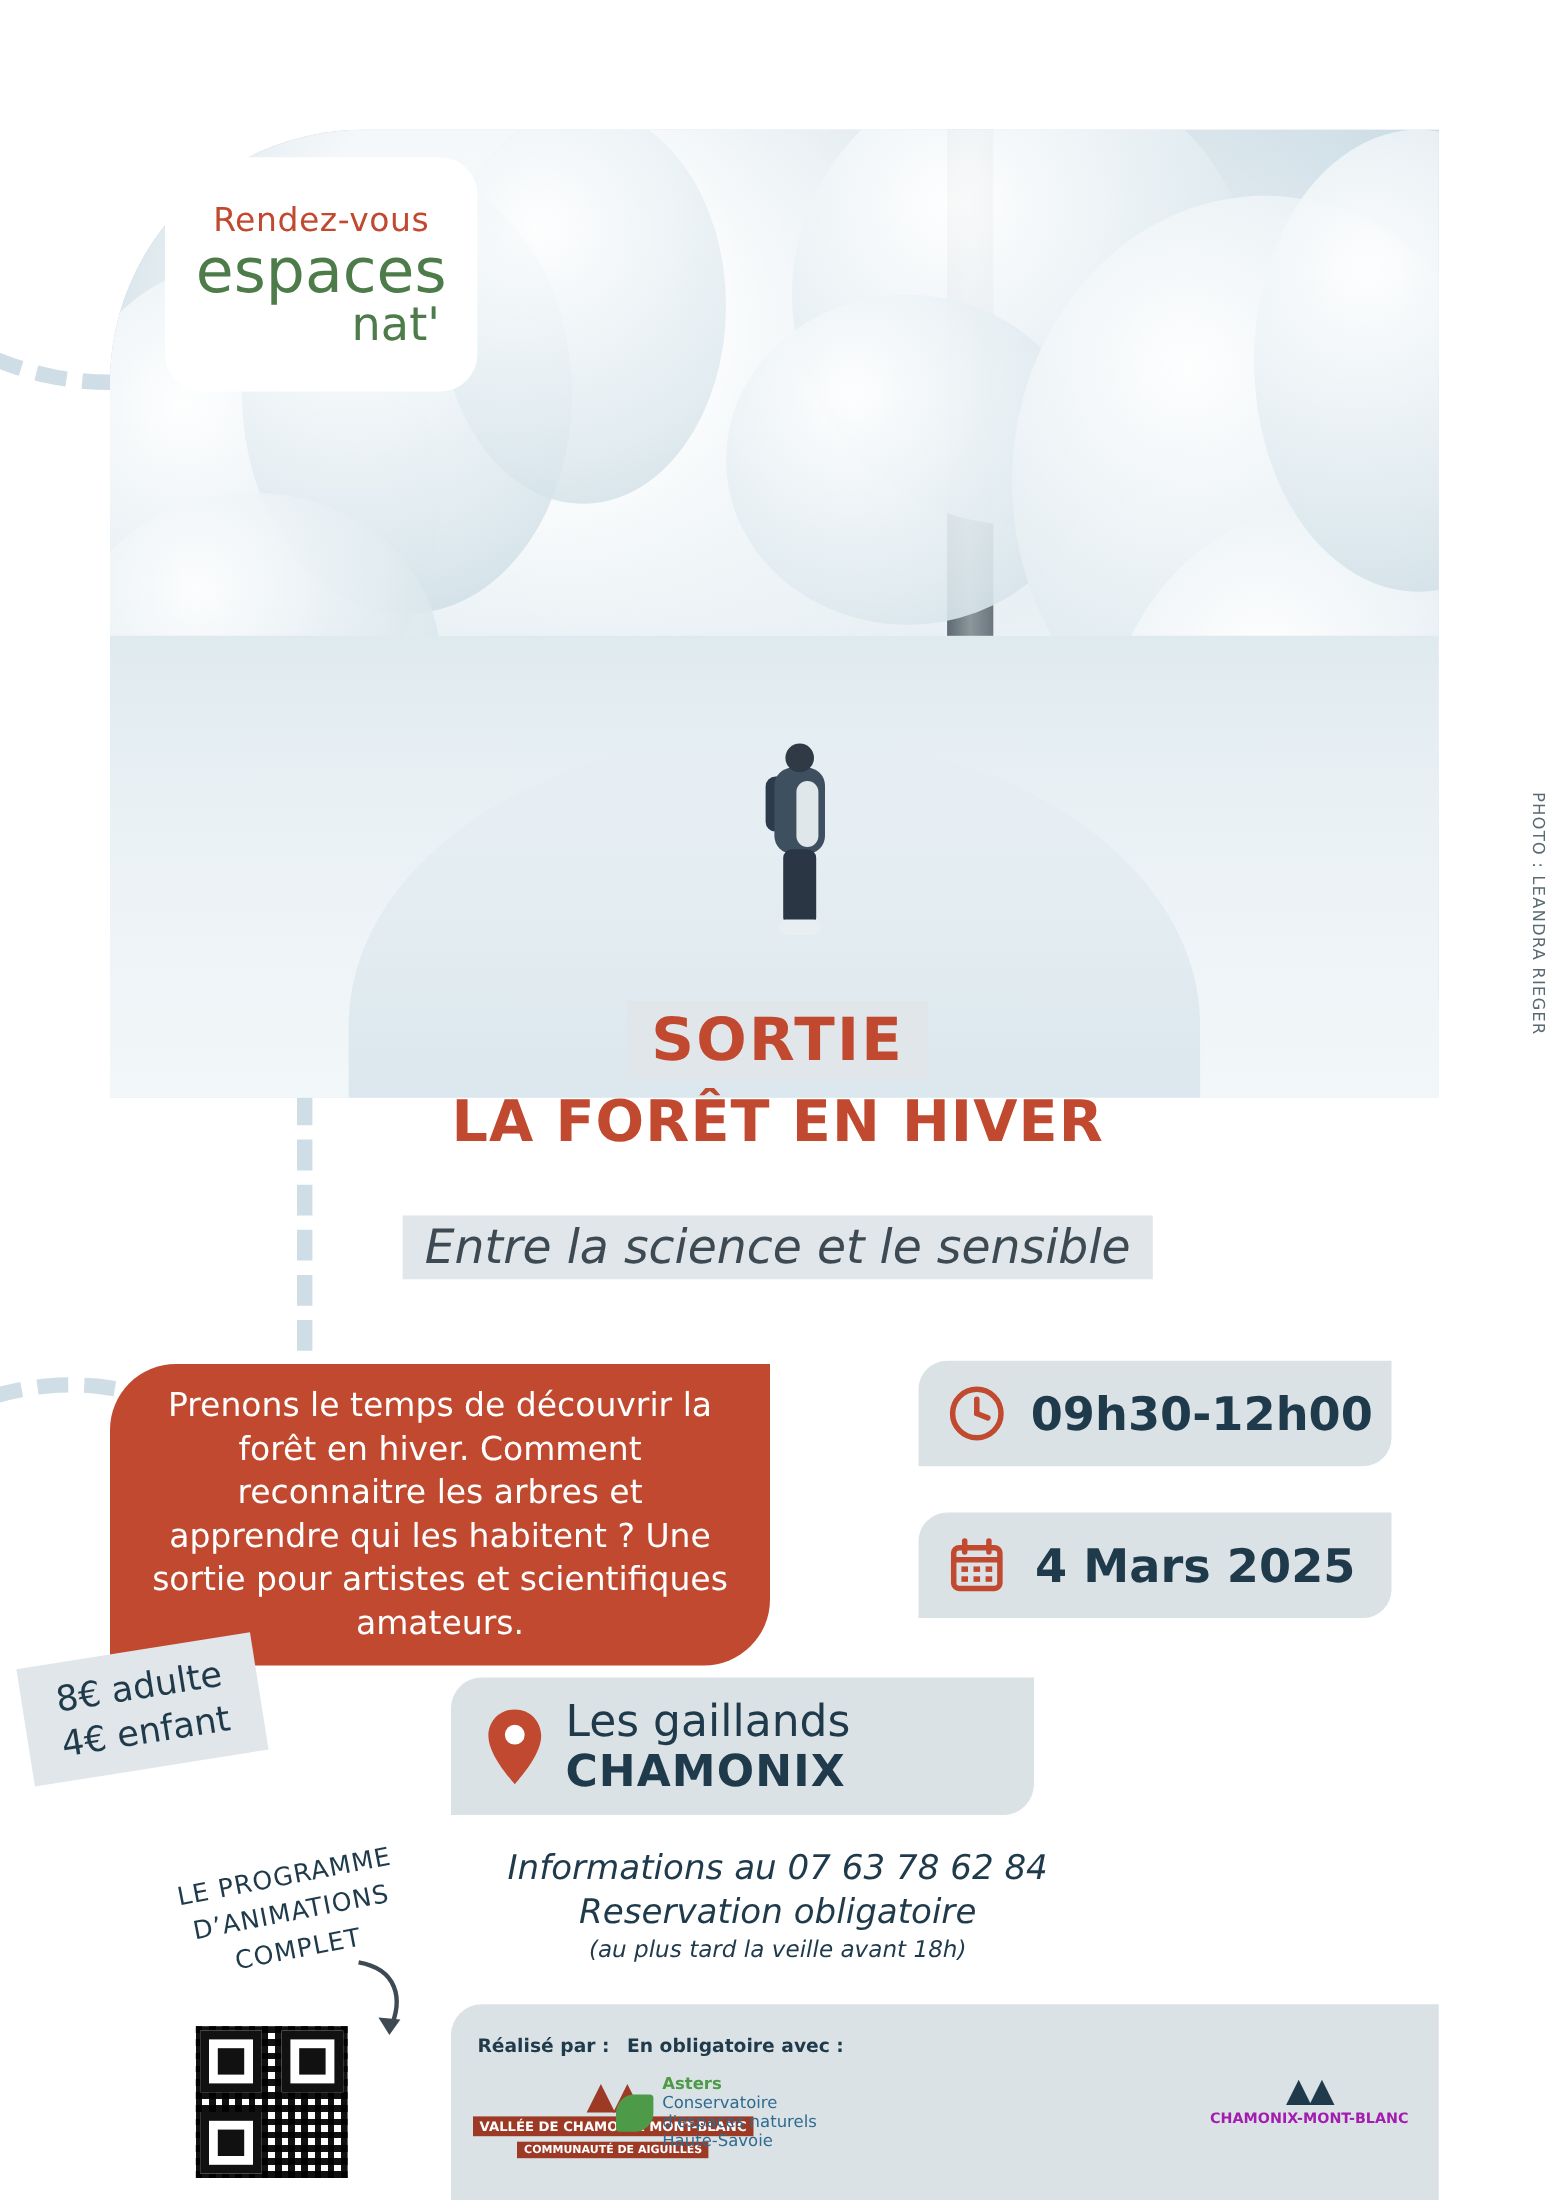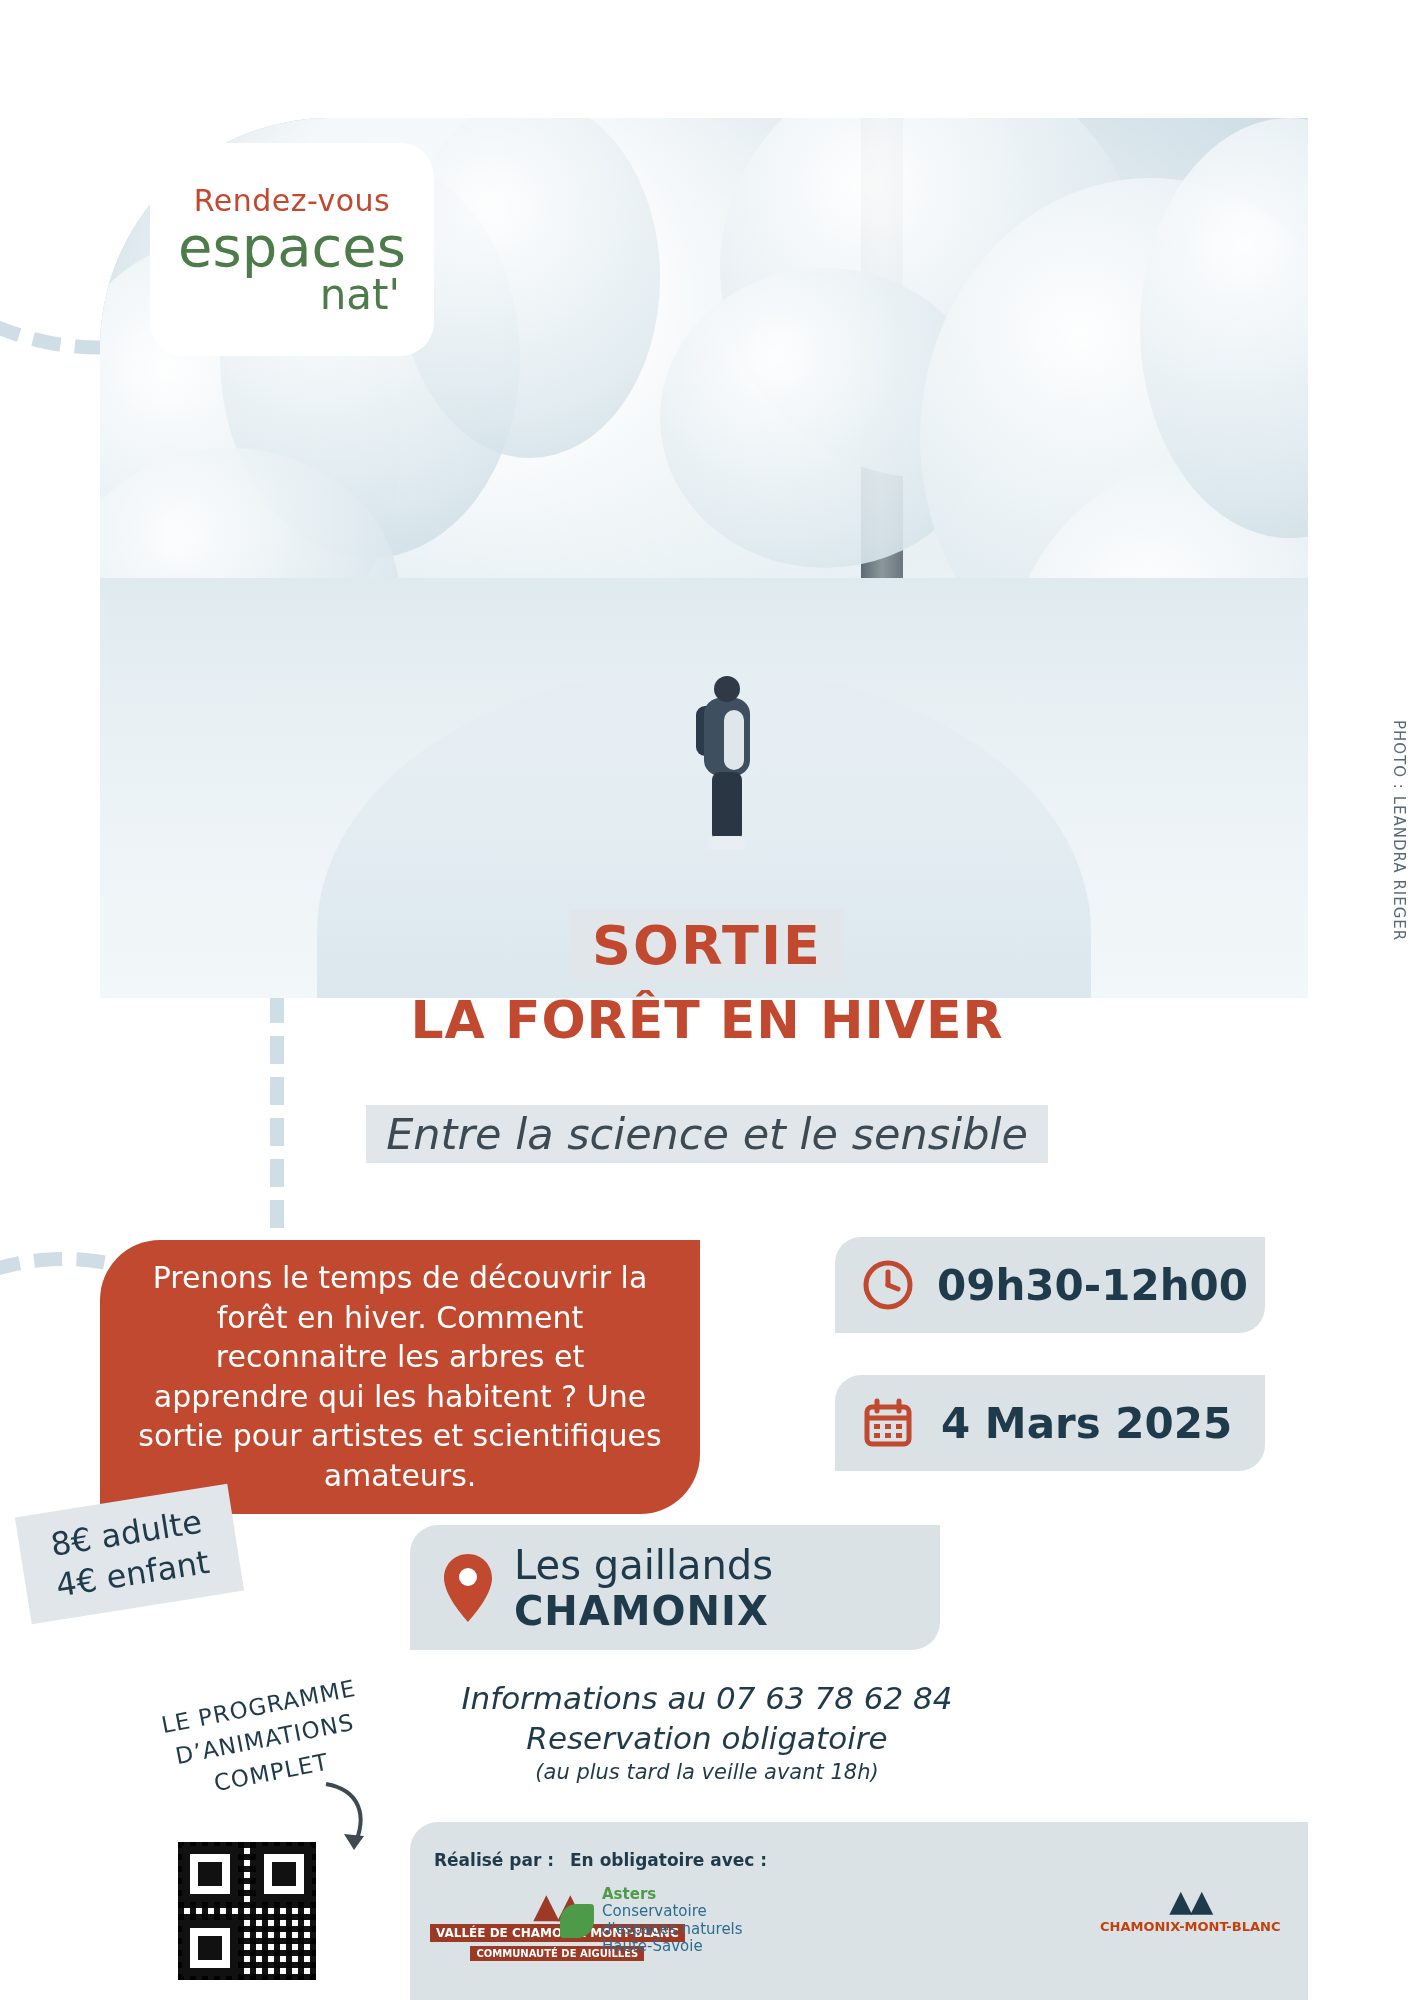--- a/index.html
+++ b/index.html
@@ -199,21 +199,21 @@
   .logo-asters{position:absolute;left:150px;top:64px;display:flex;align-items:center;gap:8px;}
   .logo-asters .leaf{width:34px;height:34px;background:#4d9b48;border-radius:50% 10% 50% 10%;}
   .logo-asters .txt{font-size:15px;color:#2f6b8f;line-height:1.15;}
   .logo-asters .txt b{color:#4d9b48;}
   .logo-rn{position:absolute;left:430px;top:66px;display:flex;align-items:center;gap:10px;}
   .logo-rn .star{width:34px;height:34px;background:#0f7a3d;clip-path:polygon(50% 0,61% 35%,98% 35%,68% 57%,79% 91%,50% 70%,21% 91%,32% 57%,2% 35%,39% 35%);}
   .logo-rn .txt{font-size:15px;color:#2f6b8f;line-height:1.2;}
   .logo-rn .txt b{color:#0f7a3d;}
   .logo-cx{position:absolute;left:690px;top:64px;text-align:center;}
   .logo-cx .mark{font-size:30px;color:#1f3a4b;line-height:1;letter-spacing:-2px;}
-  .logo-cx .t{font-size:13px;font-weight:bold;color:#c2410c;margin-top:3px;text-align:center;}
+  .logo-cx .t{font-size:13px;font-weight:bold;color:#a21caf;margin-top:3px;text-align:center;}
 </style>
 </head>
 <body>
 
 <div class="arc arc-tl"></div>
 <div class="arc arc-tr"></div>
 <div class="arc arc-r"></div>
 <div class="arc arc-l"></div>
 <div class="arc arc-bl"></div>
 <div class="arc arc-b"></div>

